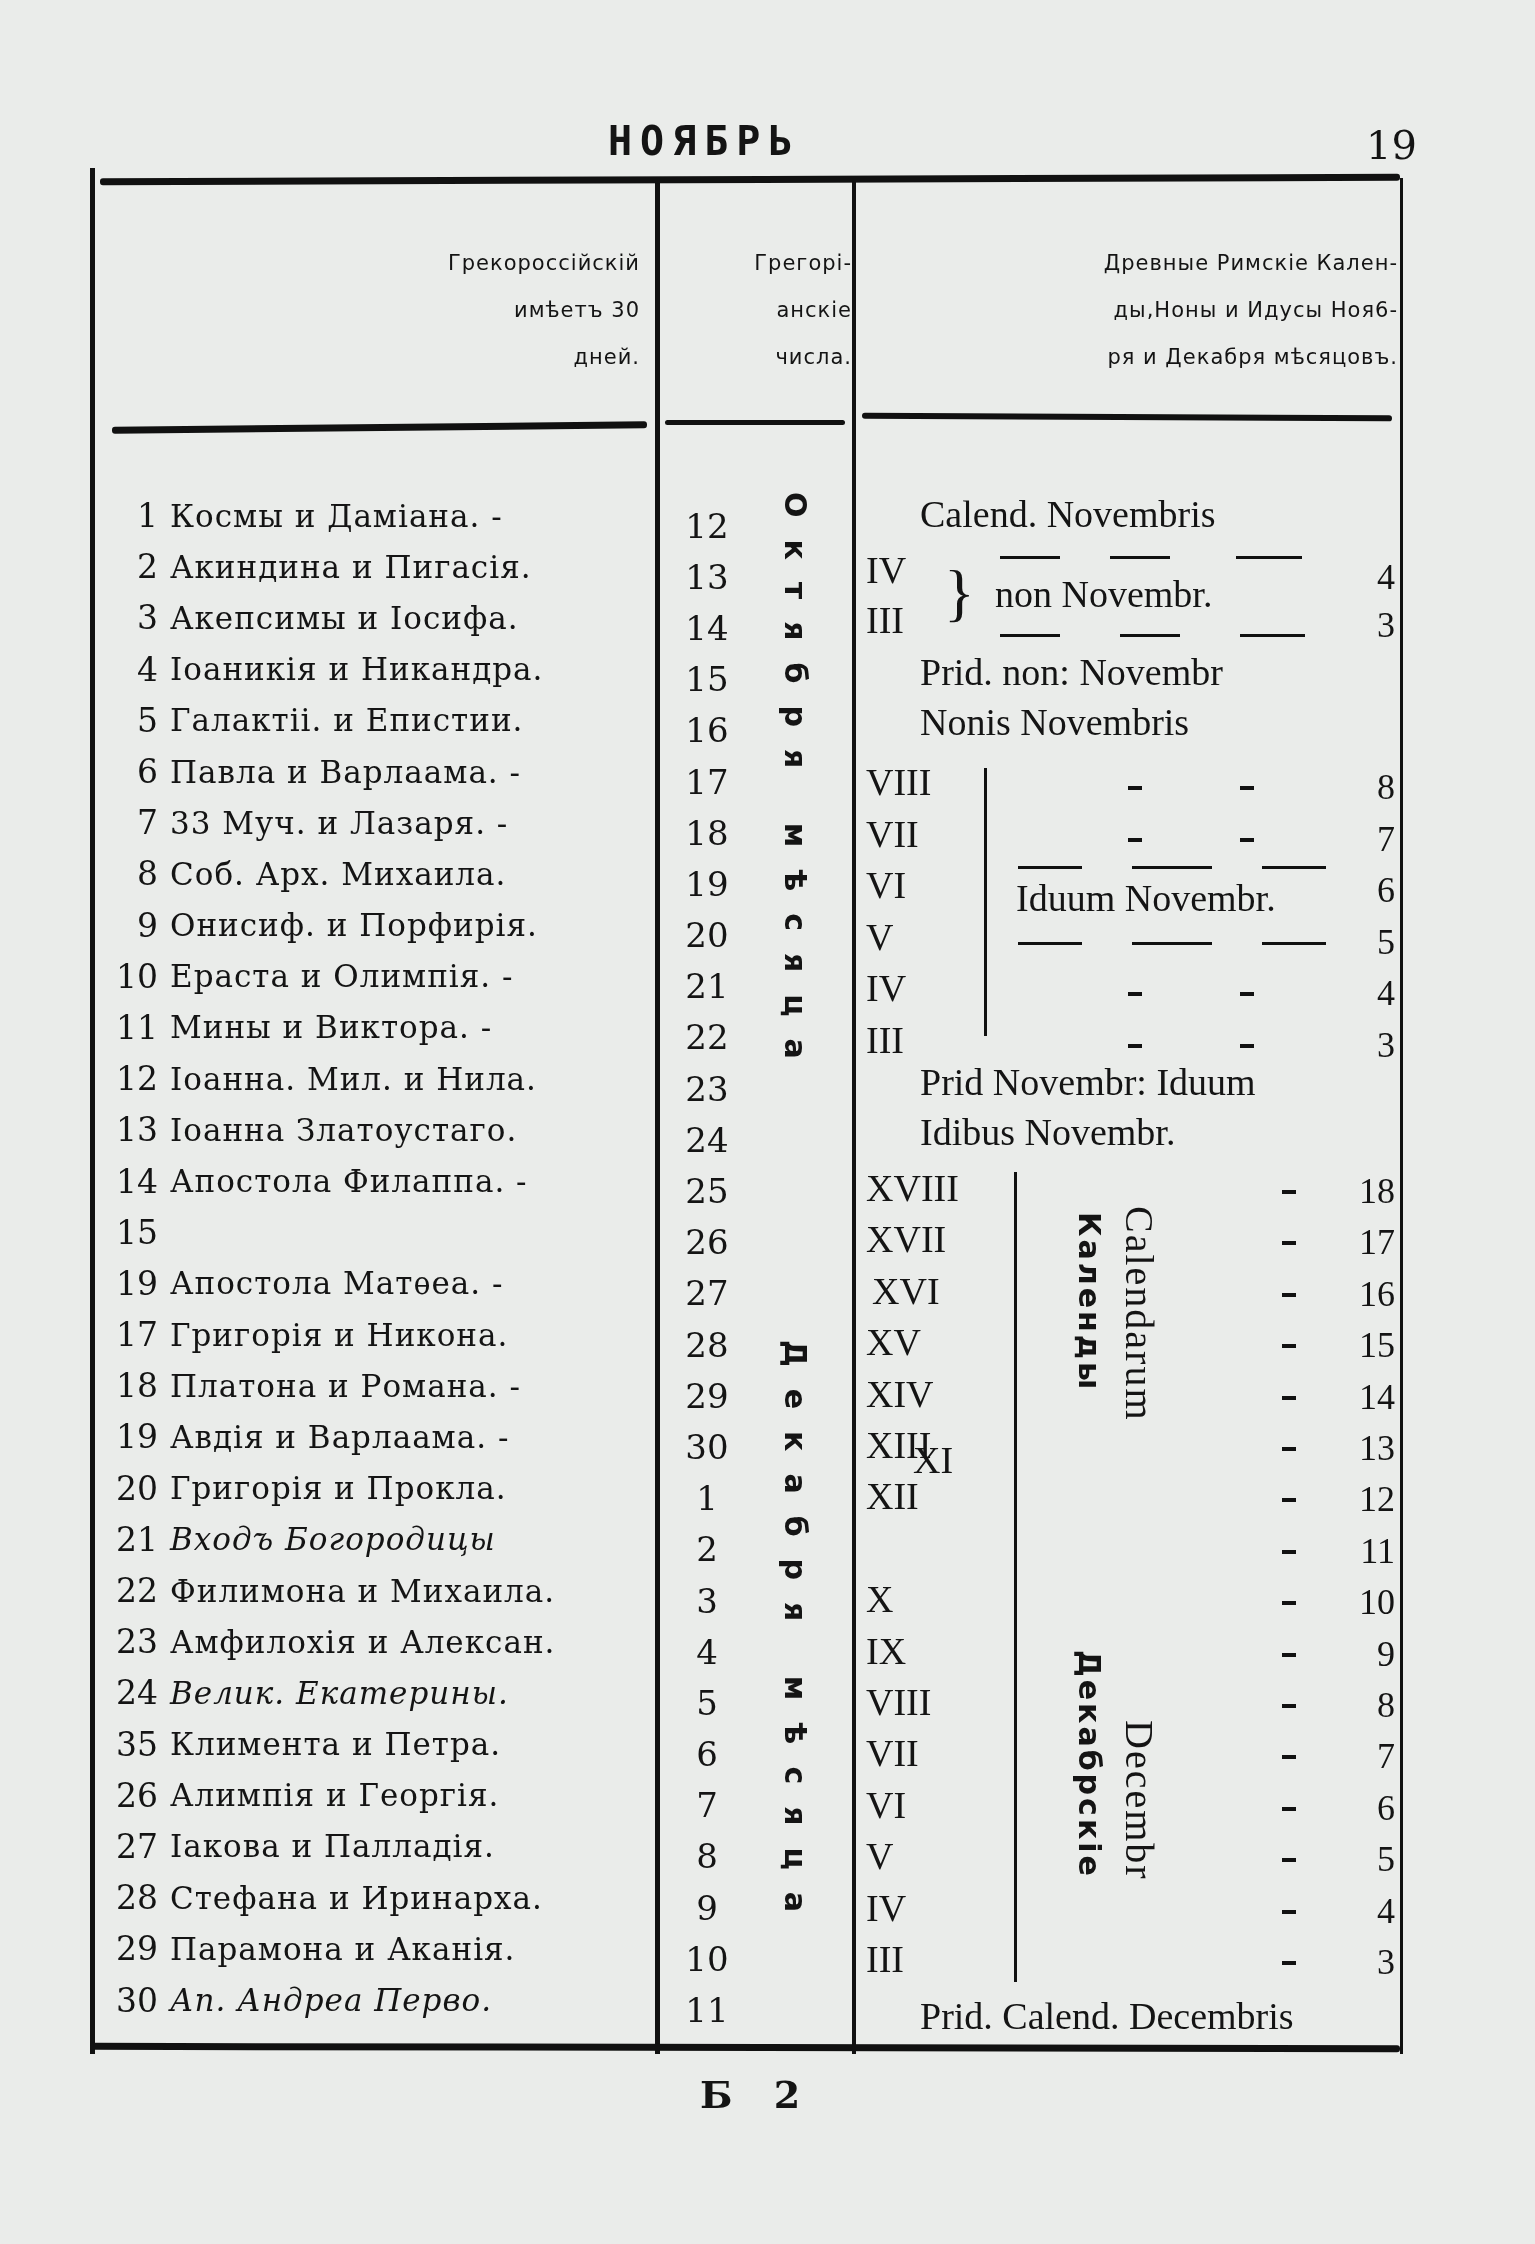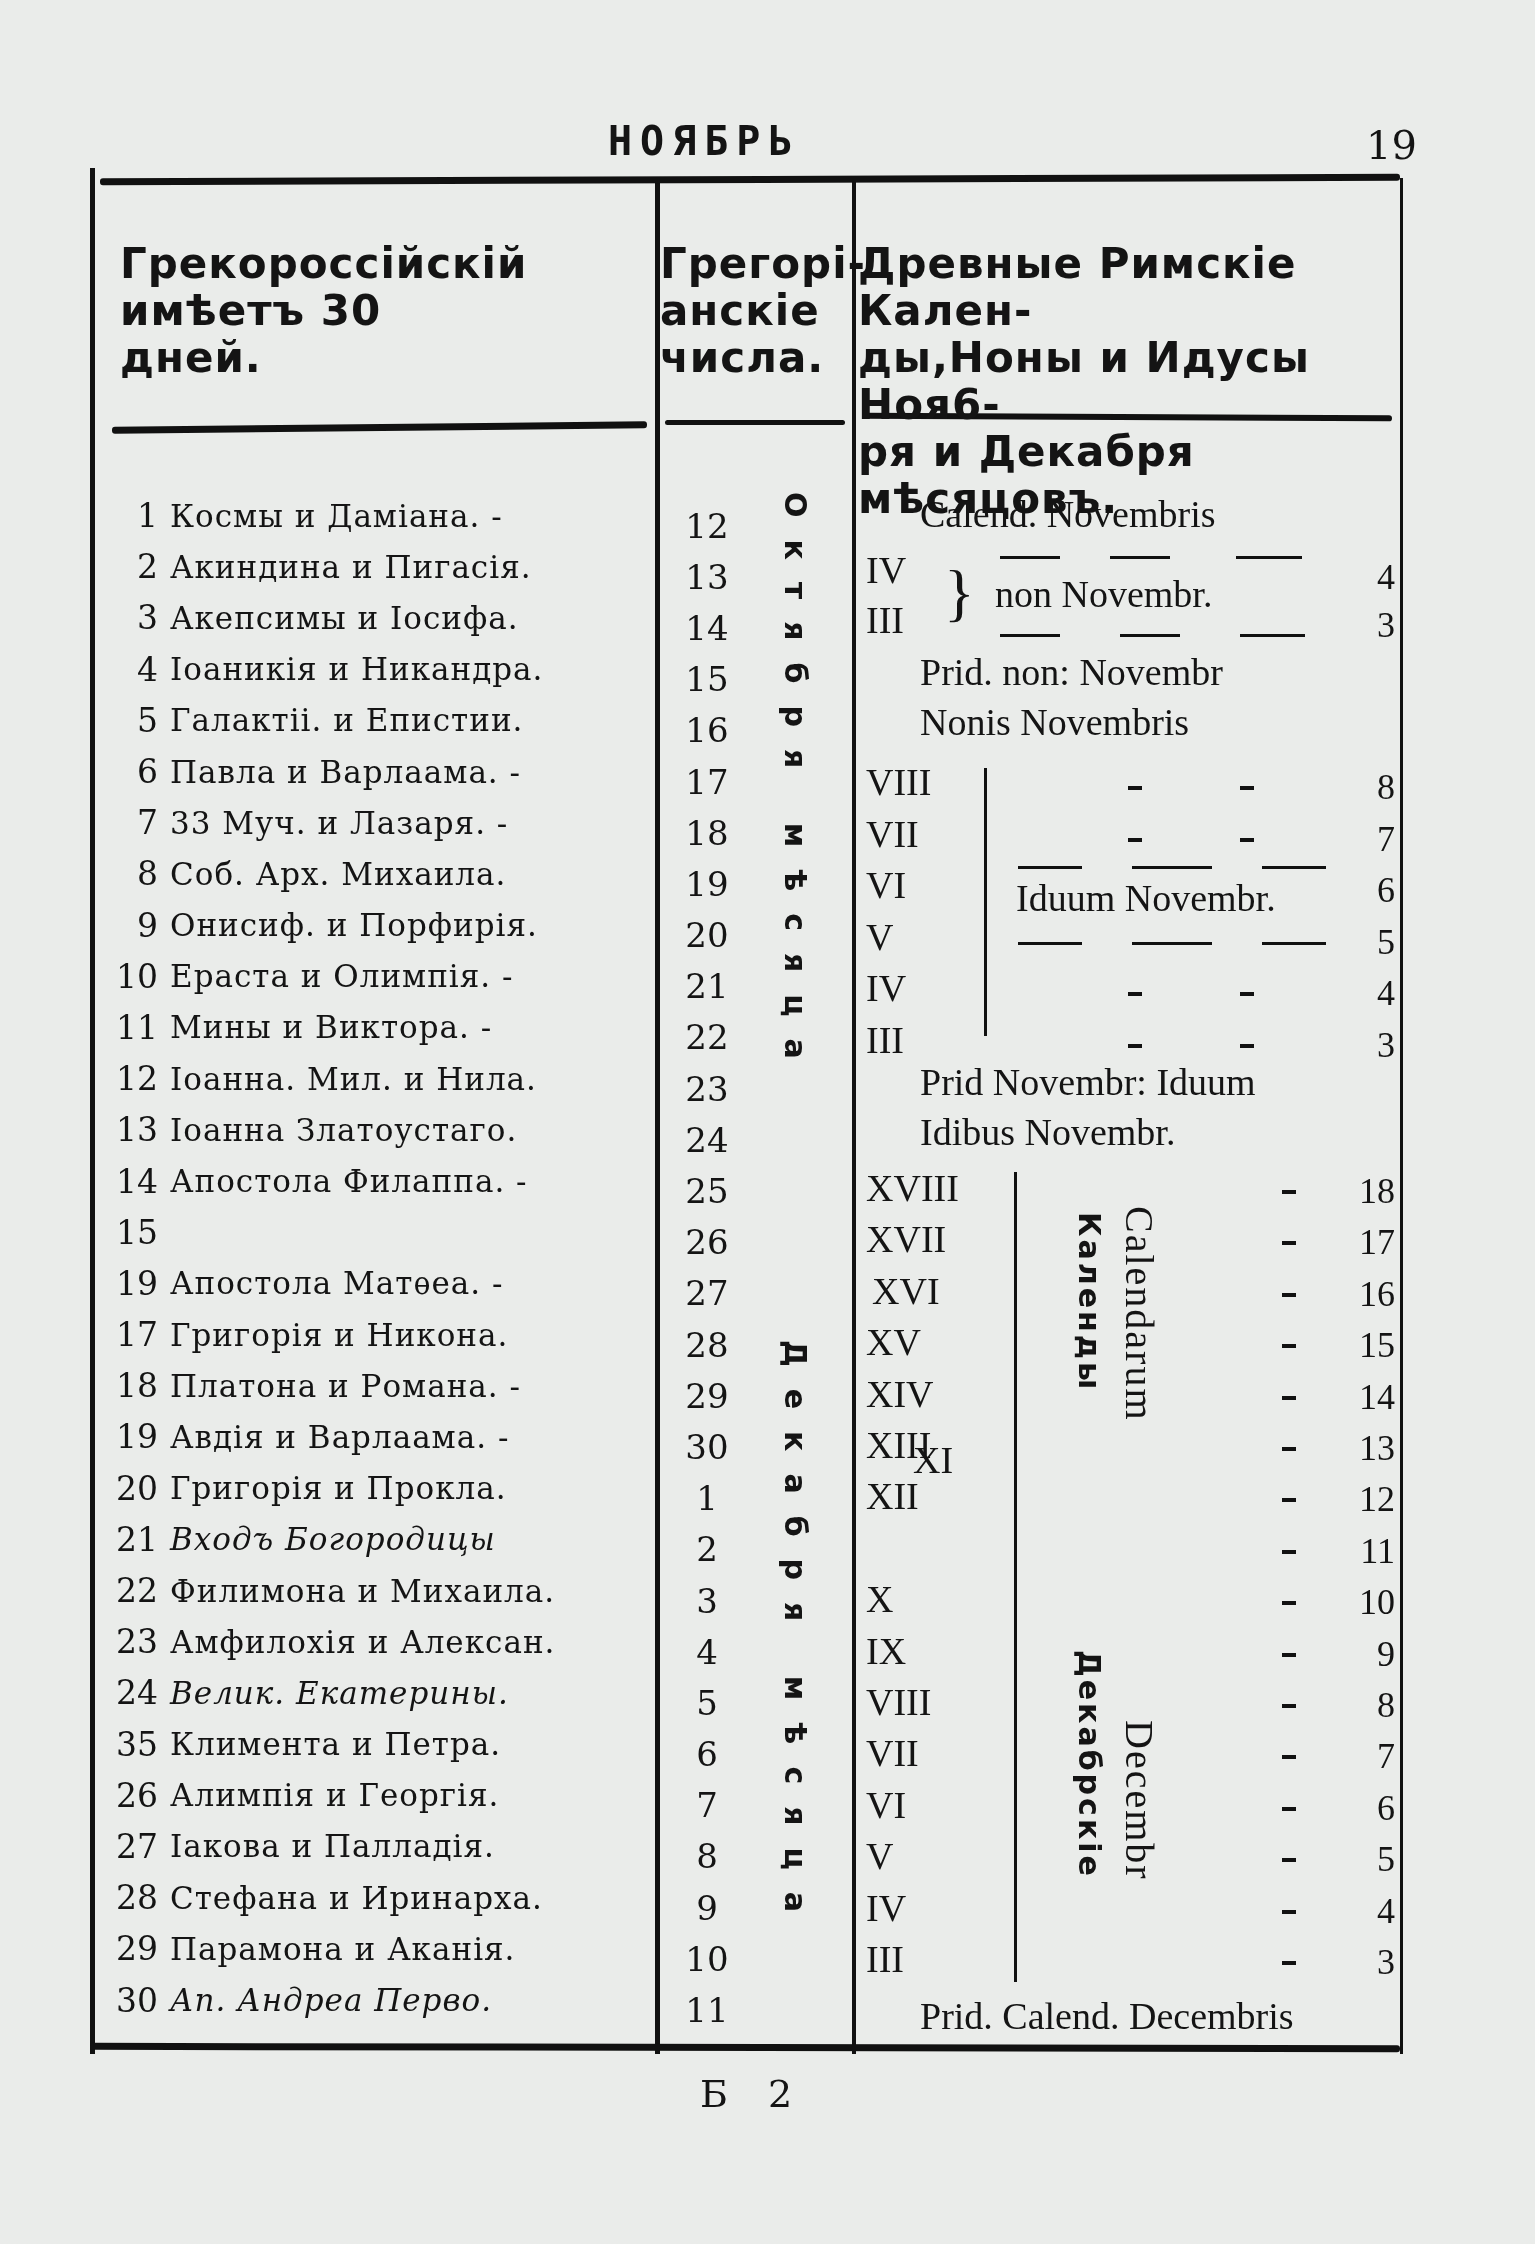--- a/index.html
+++ b/index.html
@@ -27,22 +27,22 @@
   .col-div-1 { left: 655px; top: 180px; width: 5px; height: 1874px; background:#111; }
   .col-div-2 { left: 852px; top: 180px; width: 4px; height: 1874px; background:#111; }
   .rule { height: 7px; background:#111; border-radius: 3px; }
   .rule-top { left: 100px; top: 176px; width: 1300px; transform: rotate(-0.2deg); }
   .rule-h1 { left: 112px; top: 424px; width: 535px; transform: rotate(-0.6deg); }
   .rule-h2 { left: 665px; top: 420px; width: 180px; height:5px; }
   .rule-h3 { left: 862px; top: 414px; width: 530px; height:6px; transform: rotate(0.3deg);}
   .rule-bottom { left: 90px; top: 2044px; width: 1310px; transform: rotate(0.1deg); }
 
   .head-cell {
-    position: absolute; text-align: left; font-size: 42px; line-height: 47px;
-    font-weight: bold; font-family: "DejaVu Sans", "Liberation Sans", sans-serif;
+    position: absolute; text-align: right; font-size: 21px; line-height: 47px;
+    font-weight: normal; font-family: "DejaVu Sans", "Liberation Sans", sans-serif;
     letter-spacing: 1px;
   }
   .head-julian { left: 120px; top: 240px; width: 520px; }
   .head-greg { left: 660px; top: 240px; width: 192px; }
   .head-roman { left: 858px; top: 240px; width: 540px; }
 
   
   .jul-list { position: absolute; left: 100px; top: 490px; width: 550px; }
   .jul-row {
     height: 51.2px; display: flex; align-items: center; font-size: 31px; white-space: nowrap;
@@ -72,21 +72,21 @@
   .vert-latin {
     position: absolute; writing-mode: vertical-rl; font-size: 40px;
     font-family: "Liberation Serif", "DejaVu Serif", serif; letter-spacing: 2px;
   }
   .vert-ru {
     position: absolute; writing-mode: vertical-rl; font-size: 30px; font-weight: bold;
     font-family: "DejaVu Sans", "Liberation Sans", sans-serif; letter-spacing: 3px;
   }
 
   .signature {
-    position: absolute; left: 700px; top: 2072px; font-size: 38px; font-weight: normal;
+    position: absolute; left: 700px; top: 2072px; font-size: 38px; font-weight: bold;
     letter-spacing: 14px;
   }
 </style>
 </head>
 <body>
 
 <div class="running-head">
   <span class="month-title">НОЯБРЬ</span>
   <span class="page-number">19</span>
 </div>

